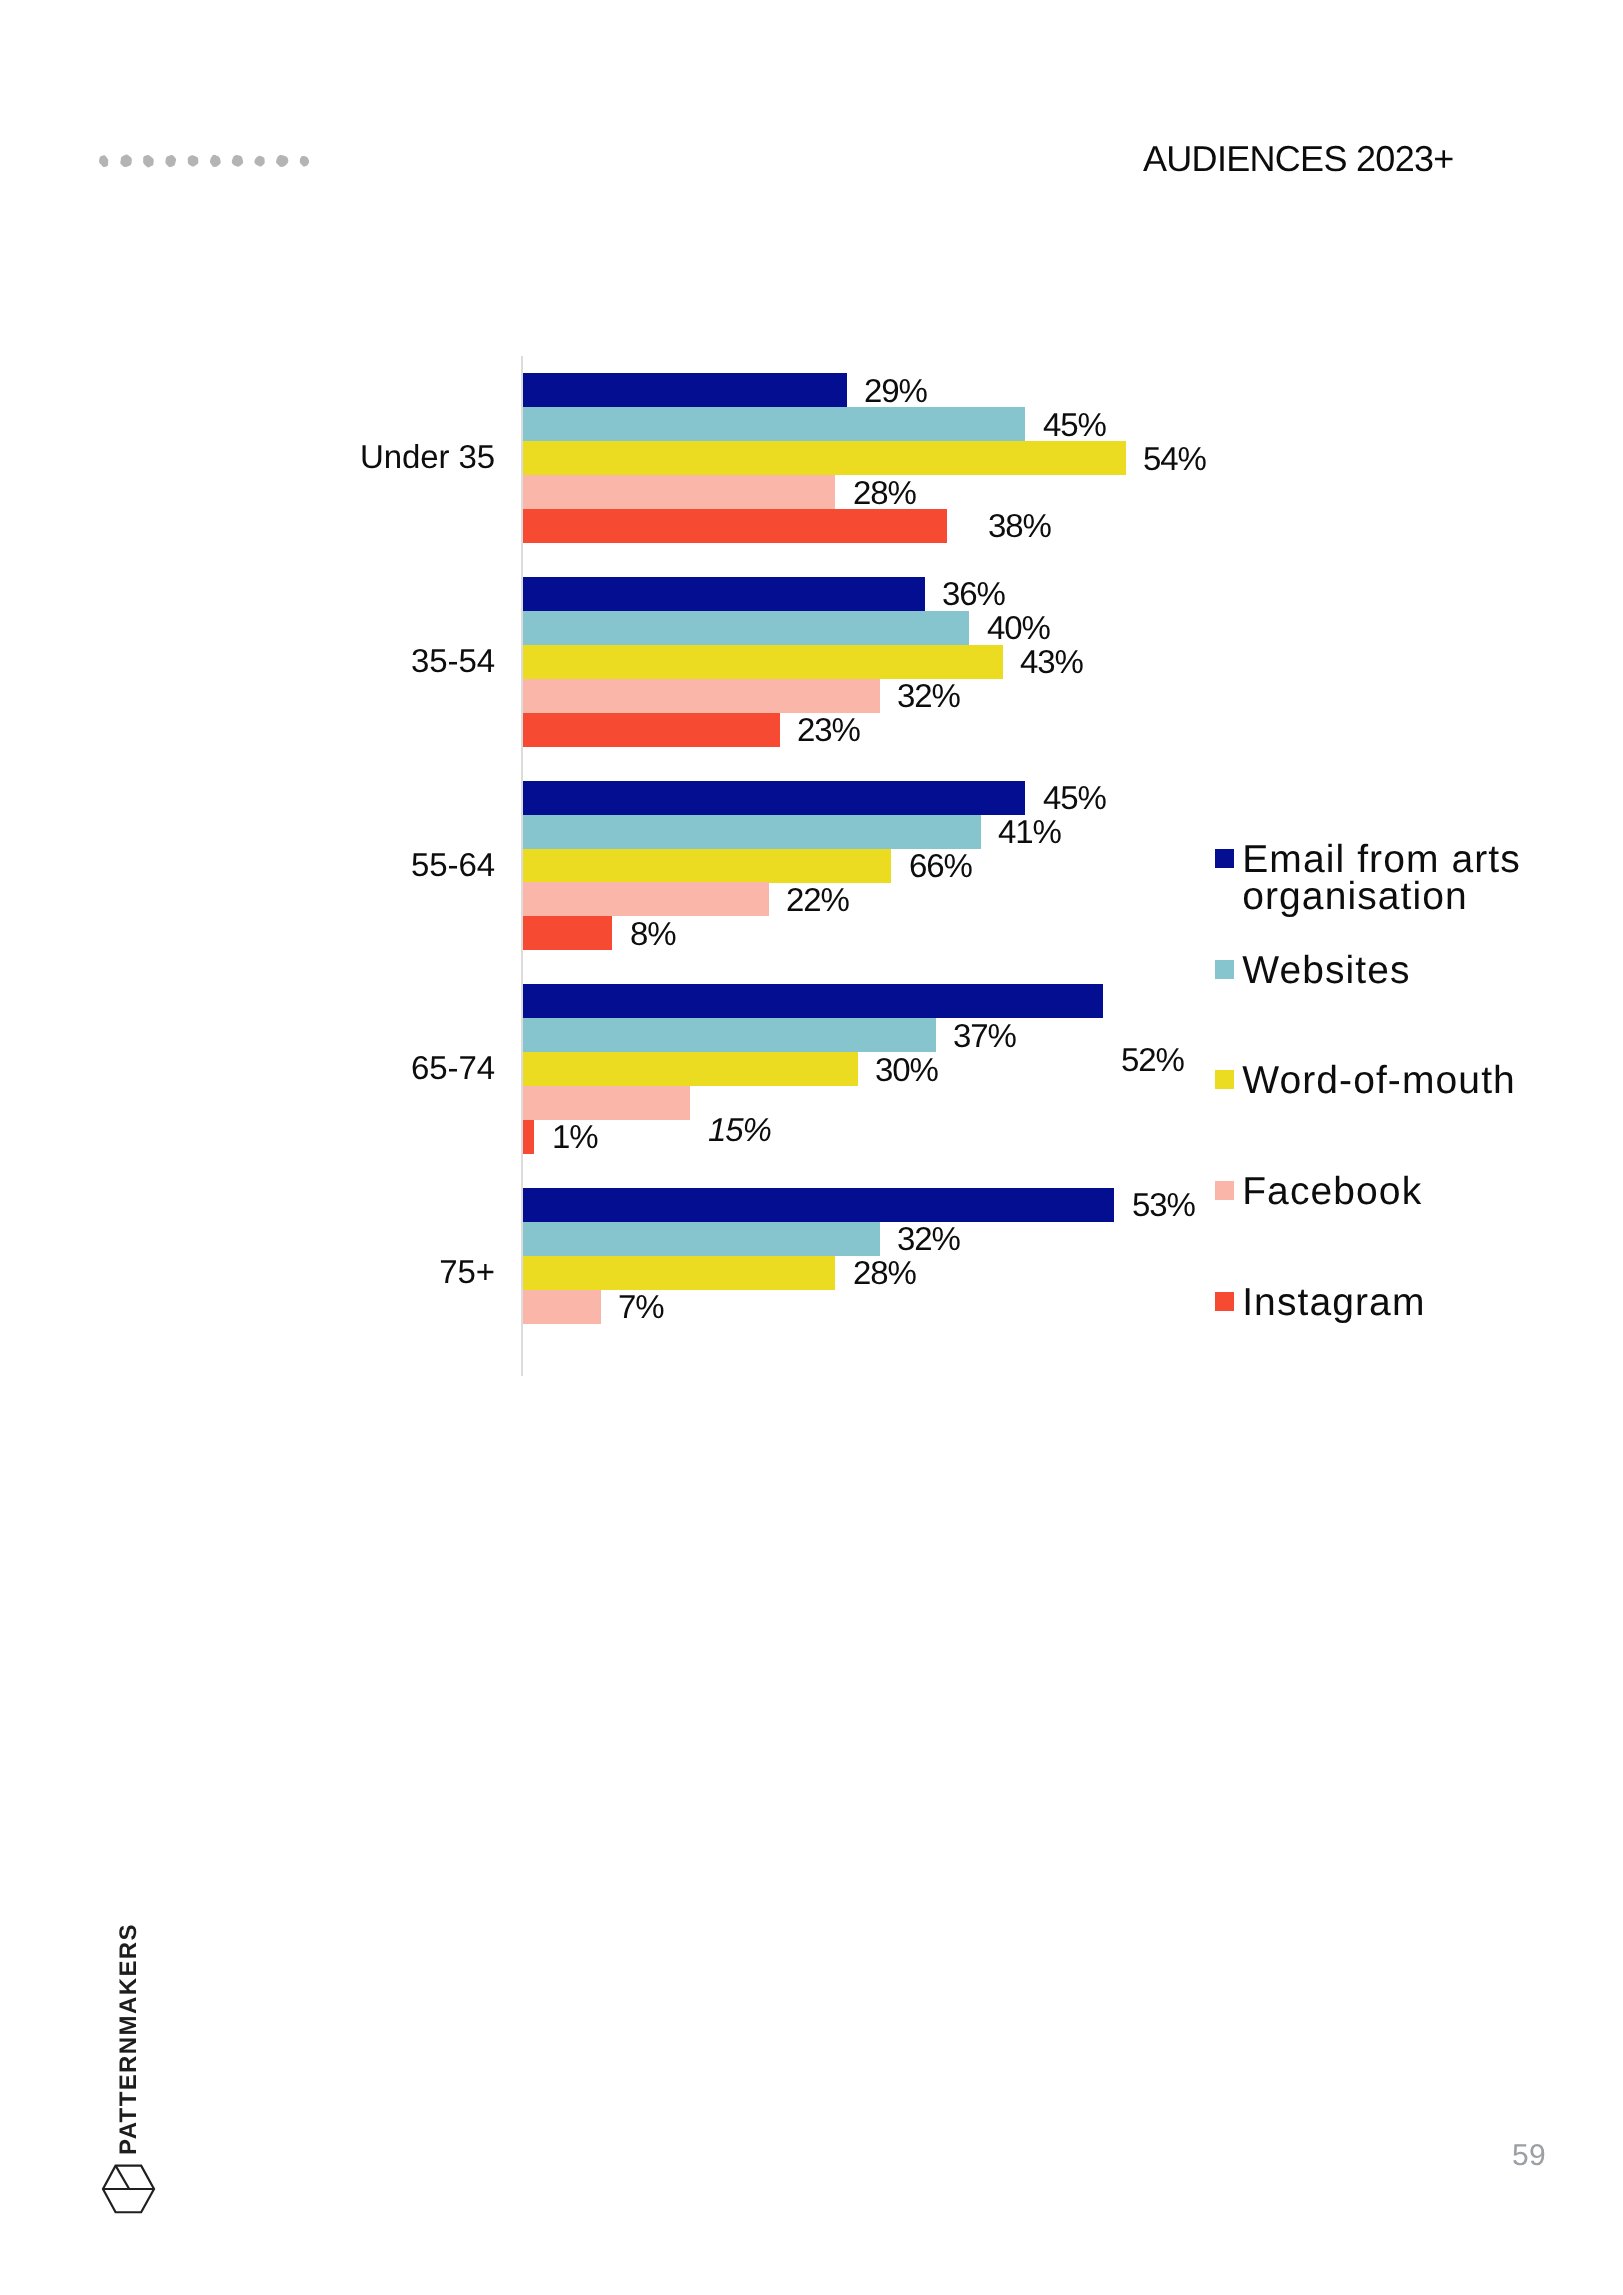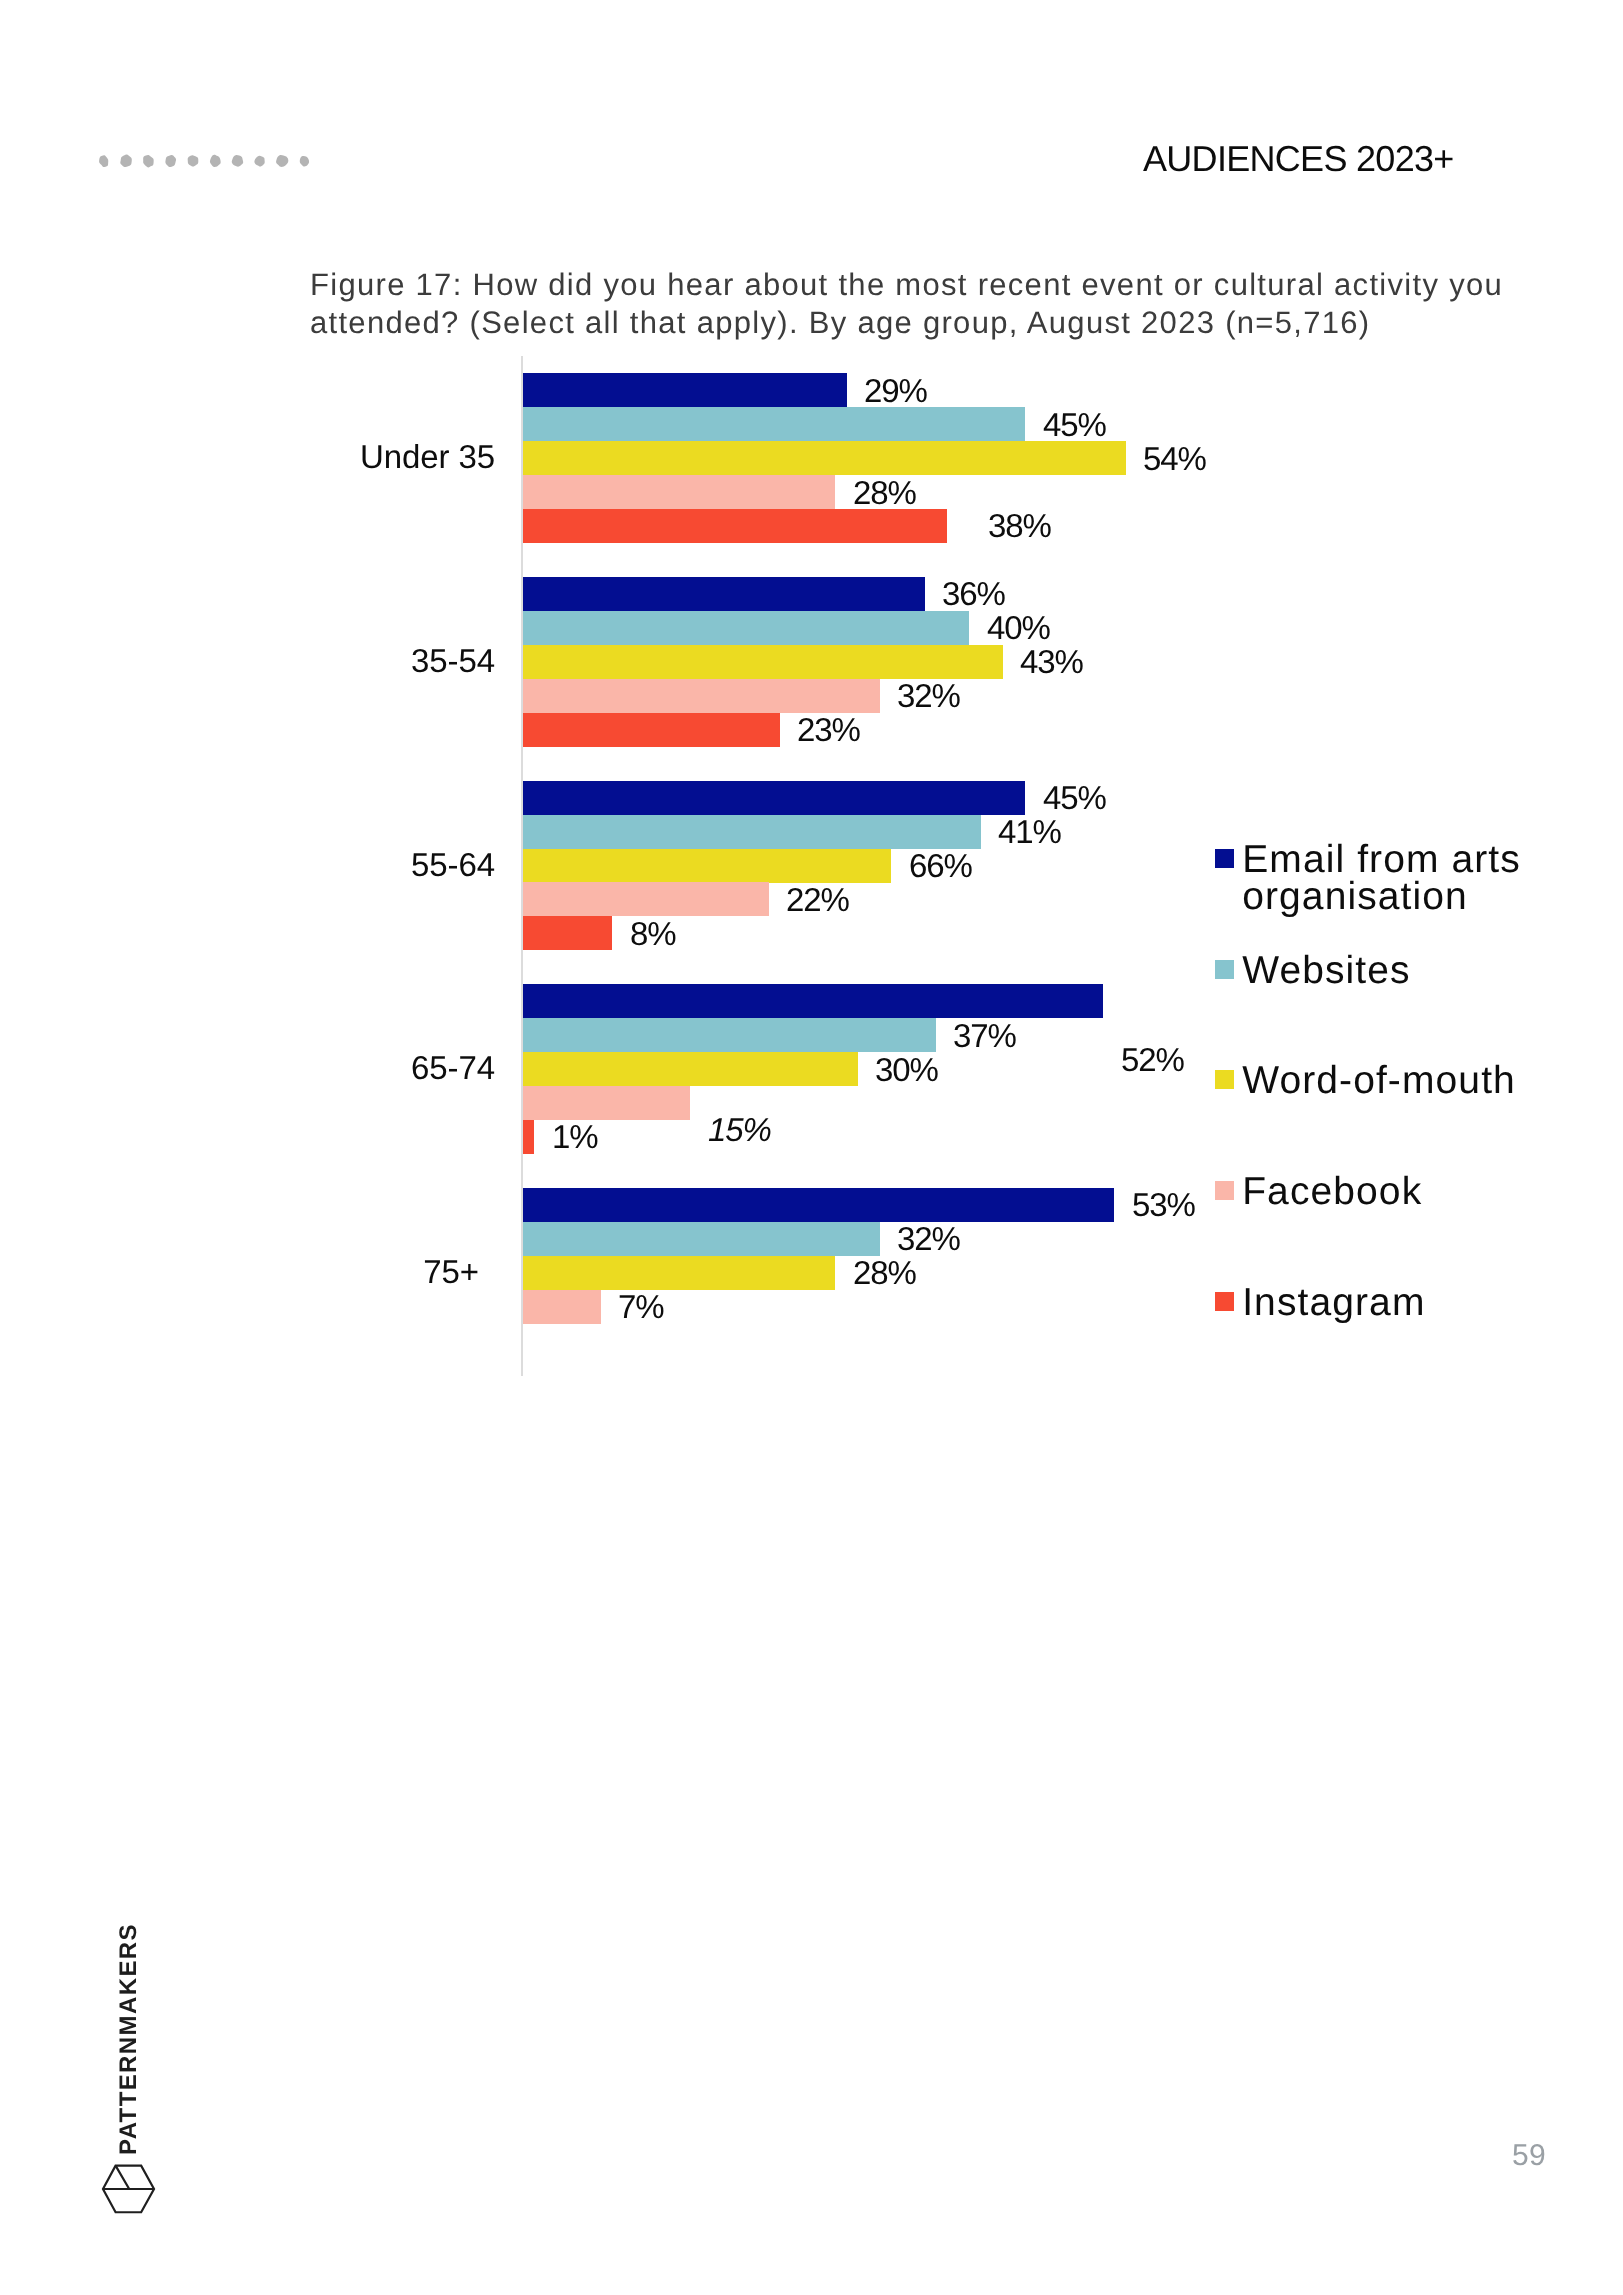--- a/index.html
+++ b/index.html
@@ -72,21 +72,20 @@
         <path d="M156.67 13.40 C156.63 14.74,155.62 16.07,154.92 17.35 C154.22 18.62,153.62 20.34,152.46 21.04 C151.31 21.74,149.45 21.61,148.00 21.55 C146.55 21.49,144.89 21.38,143.75 20.67 C142.61 19.97,141.90 18.52,141.15 17.31 C140.40 16.09,139.32 14.74,139.25 13.40 C139.17 12.06,139.98 10.48,140.71 9.24 C141.45 8.01,142.45 6.60,143.66 5.98 C144.88 5.36,146.53 5.54,148.00 5.50 C149.47 5.47,151.27 5.12,152.46 5.76 C153.65 6.40,154.44 8.05,155.14 9.33 C155.84 10.60,156.71 12.06,156.67 13.40 Z" transform="rotate(28 148.00 13.40)" fill="#b4b4b4"></path>
         <path d="M190.14 13.70 C190.18 15.24,190.26 17.22,189.56 18.42 C188.85 19.63,187.16 20.22,185.91 20.95 C184.67 21.68,183.45 22.65,182.10 22.79 C180.75 22.93,178.97 22.60,177.84 21.81 C176.70 21.01,175.94 19.37,175.28 18.02 C174.63 16.67,173.85 15.11,173.90 13.70 C173.95 12.29,174.87 10.83,175.57 9.56 C176.26 8.29,176.99 6.95,178.08 6.06 C179.17 5.18,180.79 4.19,182.10 4.25 C183.41 4.31,184.72 5.63,185.91 6.45 C187.11 7.27,188.57 7.95,189.27 9.15 C189.98 10.36,190.09 12.15,190.14 13.70 Z" transform="rotate(-10 182.10 13.70)" fill="#b4b4b4"></path>
         <path d="M225.23 13.60 C225.27 15.00,224.20 16.57,223.42 17.87 C222.65 19.16,221.79 20.71,220.59 21.37 C219.38 22.04,217.63 21.92,216.20 21.87 C214.77 21.82,213.26 21.69,211.99 21.07 C210.71 20.45,209.19 19.38,208.53 18.13 C207.87 16.89,208.01 15.10,208.03 13.60 C208.05 12.10,208.07 10.49,208.68 9.16 C209.29 7.82,210.43 6.28,211.69 5.60 C212.94 4.92,214.72 5.03,216.20 5.06 C217.68 5.10,219.42 5.09,220.59 5.83 C221.75 6.56,222.43 8.17,223.20 9.46 C223.97 10.76,225.19 12.20,225.23 13.60 Z" transform="rotate(18 216.20 13.60)" fill="#b4b4b4"></path>
         <path d="M257.73 13.90 C257.69 15.28,257.81 16.86,257.21 17.99 C256.61 19.12,255.28 19.98,254.13 20.70 C252.98 21.43,251.55 22.37,250.30 22.32 C249.05 22.28,247.77 21.15,246.63 20.42 C245.49 19.69,244.23 19.04,243.46 17.95 C242.69 16.86,241.96 15.22,242.01 13.90 C242.05 12.58,242.97 11.11,243.73 10.01 C244.50 8.91,245.49 8.02,246.59 7.31 C247.68 6.59,249.04 5.75,250.30 5.72 C251.56 5.68,252.95 6.43,254.13 7.10 C255.32 7.76,256.82 8.55,257.42 9.69 C258.01 10.82,257.76 12.52,257.73 13.90 Z" transform="rotate(-6 250.30 13.90)" fill="#b4b4b4"></path>
         <path d="M293.88 13.50 C293.74 15.00,292.78 16.48,291.97 17.77 C291.16 19.07,290.26 20.43,289.00 21.29 C287.74 22.16,285.90 23.00,284.40 22.95 C282.90 22.90,281.34 21.79,279.98 20.98 C278.63 20.17,276.98 19.34,276.27 18.09 C275.57 16.84,275.71 15.01,275.75 13.50 C275.79 11.99,275.86 10.38,276.51 9.05 C277.16 7.71,278.35 6.15,279.66 5.47 C280.98 4.79,282.84 4.91,284.40 4.95 C285.96 4.99,287.61 5.07,289.00 5.71 C290.39 6.34,291.95 7.48,292.77 8.77 C293.58 10.07,294.01 12.00,293.88 13.50 Z" transform="rotate(14 284.40 13.50)" fill="#b4b4b4"></path>
         <path d="M325.43 13.90 C325.45 15.26,325.29 16.93,324.68 18.03 C324.08 19.13,322.82 19.83,321.79 20.49 C320.76 21.16,319.66 21.87,318.50 22.00 C317.34 22.13,315.78 21.97,314.83 21.27 C313.87 20.56,313.31 18.98,312.74 17.75 C312.18 16.52,311.45 15.20,311.43 13.90 C311.41 12.60,312.02 11.13,312.62 9.97 C313.22 8.81,314.05 7.68,315.04 6.96 C316.02 6.23,317.37 5.58,318.50 5.64 C319.63 5.70,320.78 6.60,321.79 7.31 C322.80 8.01,323.96 8.75,324.56 9.85 C325.17 10.95,325.41 12.54,325.43 13.90 Z" transform="rotate(-20 318.50 13.90)" fill="#b4b4b4"></path>
       </svg></div>
 
   <div id="running-head">AUDIENCES 2023+</div>
 
-  <div id="fig-title">Figure 17: How did you hear about the most recent event or cultural activity you attended? (Select all that apply). By age group, August 2023 (n=5,716)</div>
 
   <div id="chart">
       <div class="axis-line" style="left: 521px; top: 356px; width: 1.7px; height: 1020px;"></div>
       <div class="cat-label" style="left: 164px; width: 331px; top: 440px;">Under 35</div>
       <div class="bar" style="left: 523px; top: 373px; width: 324px; height: 34px; background: rgb(3, 14, 145);"></div>
       <div class="bar-label" style="left: 864px; top: 374px;">29%</div>
       <div class="bar" style="left: 523px; top: 407px; width: 502px; height: 34px; background: rgb(134, 196, 206);"></div>
       <div class="bar-label" style="left: 1043px; top: 408px;">45%</div>
       <div class="bar" style="left: 523px; top: 441px; width: 603px; height: 34px; background: rgb(235, 219, 33);"></div>
       <div class="bar-label" style="left: 1143px; top: 442px;">54%</div>
@@ -120,21 +119,21 @@
       <div class="bar" style="left: 523px; top: 984px; width: 580px; height: 34px; background: rgb(3, 14, 145);"></div>
       <div class="bar-label" style="left: 1121px; top: 1043px;">52%</div>
       <div class="bar" style="left: 523px; top: 1018px; width: 413px; height: 34px; background: rgb(134, 196, 206);"></div>
       <div class="bar-label" style="left: 953px; top: 1019px;">37%</div>
       <div class="bar" style="left: 523px; top: 1052px; width: 335px; height: 34px; background: rgb(235, 219, 33);"></div>
       <div class="bar-label" style="left: 875px; top: 1053px;">30%</div>
       <div class="bar" style="left: 523px; top: 1086px; width: 167px; height: 34px; background: rgb(250, 182, 169);"></div>
       <div class="bar-label" style="left: 708px; top: 1113px; font-style: italic;">15%</div>
       <div class="bar" style="left: 523px; top: 1120px; width: 11px; height: 34px; background: rgb(247, 74, 50);"></div>
       <div class="bar-label" style="left: 552px; top: 1120px;">1%</div>
-      <div class="cat-label" style="left: 148px; width: 331px; top: 1255px;">75+</div>
+      <div class="cat-label" style="left: 164px; width: 331px; top: 1255px;">75+</div>
       <div class="bar" style="left: 523px; top: 1188px; width: 591px; height: 34px; background: rgb(3, 14, 145);"></div>
       <div class="bar-label" style="left: 1132px; top: 1188px;">53%</div>
       <div class="bar" style="left: 523px; top: 1222px; width: 357px; height: 34px; background: rgb(134, 196, 206);"></div>
       <div class="bar-label" style="left: 897px; top: 1222px;">32%</div>
       <div class="bar" style="left: 523px; top: 1256px; width: 312px; height: 34px; background: rgb(235, 219, 33);"></div>
       <div class="bar-label" style="left: 853px; top: 1256px;">28%</div>
       <div class="bar" style="left: 523px; top: 1290px; width: 78px; height: 34px; background: rgb(250, 182, 169);"></div>
       <div class="bar-label" style="left: 618px; top: 1290px;">7%</div>
     </div>
 

